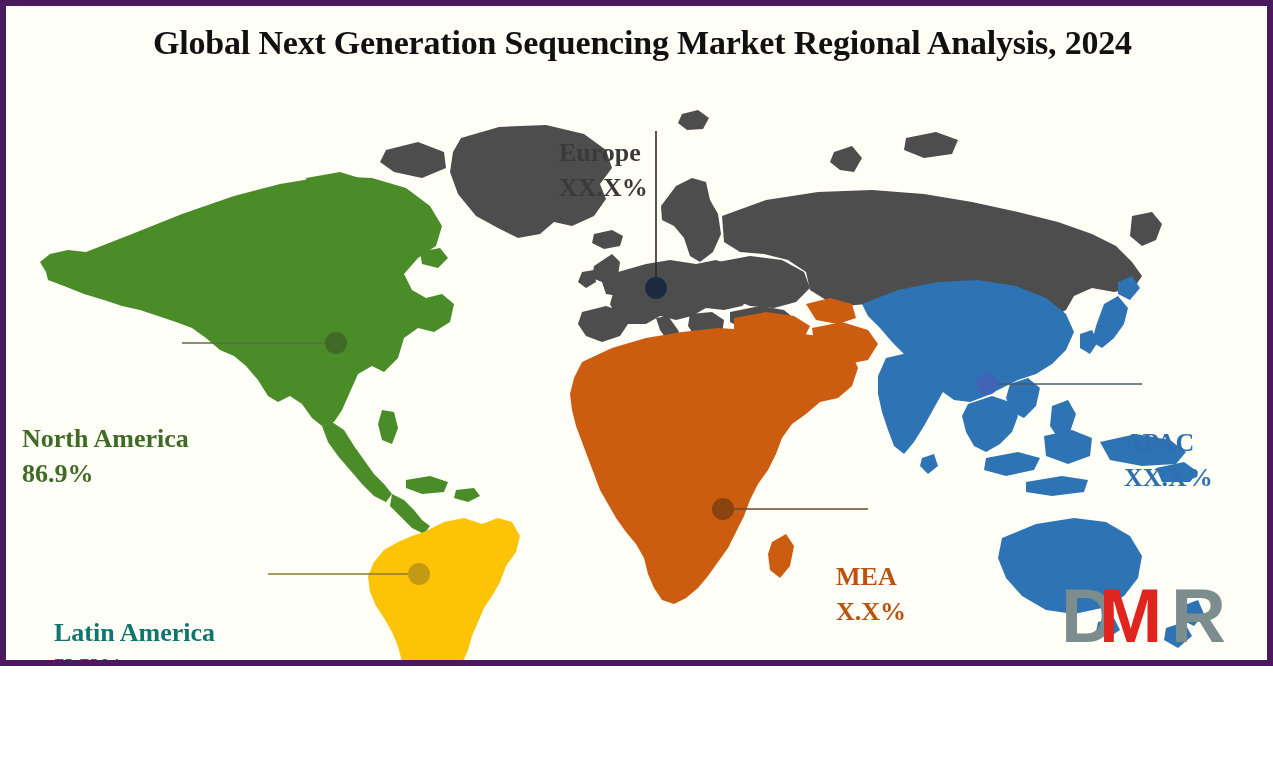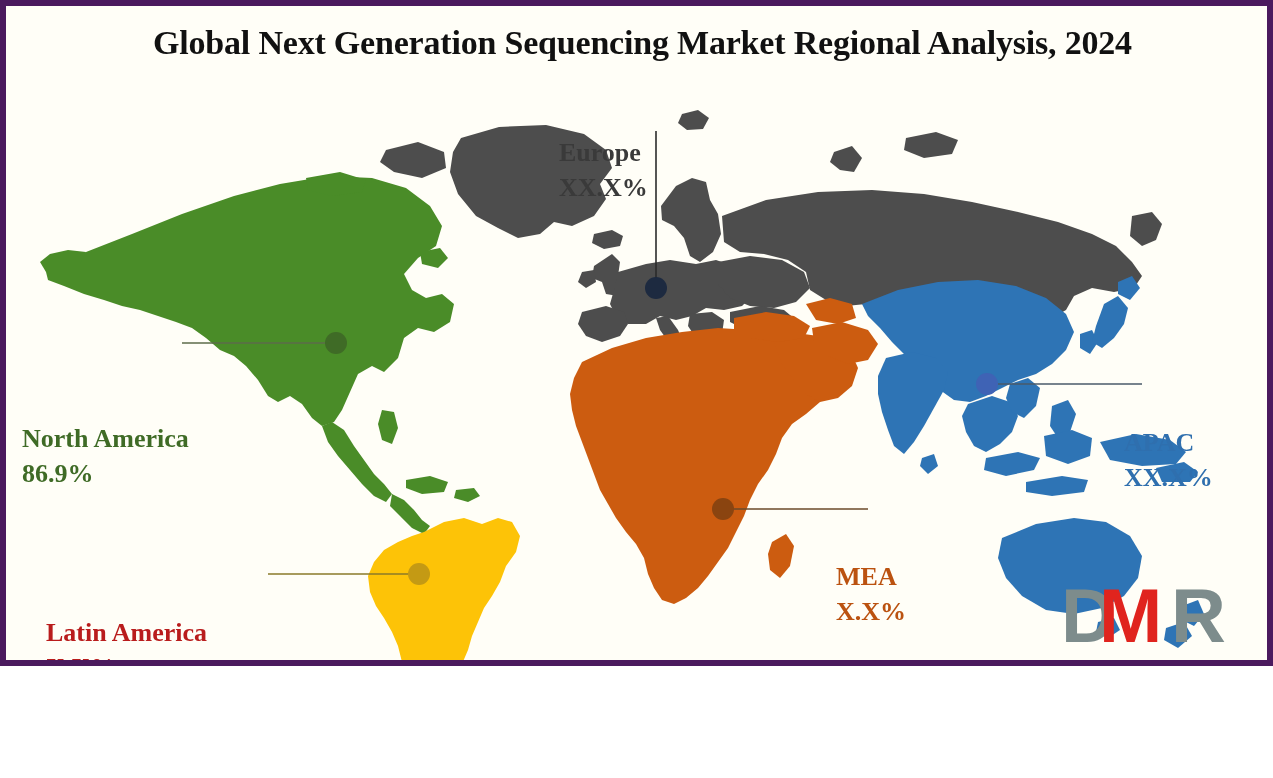--- a/index.html
+++ b/index.html
@@ -54,21 +54,21 @@
     font-size: 26px;
     line-height: 1.33;
     white-space: nowrap;
   }
   .label .pct { display: block; }
 
   #label-na   { left: 16px;   top: 356px; width: 224px; color: #3f6b26; }
   #label-eu   { left: 553px;  top: 70px;  width: 166px; color: #3a3a3a; }
   #label-apac { left: 1118px; top: 360px; width: 148px; color: #2f6fae; }
   #label-mea  { left: 830px;  top: 494px; width: 148px; color: #bb5210; }
-  #label-la   { left: 40px;   top: 550px; width: 222px; color: #b91c1c; }
+  #label-la   { left: 48px;   top: 550px; width: 222px; color: #0f766e; }
 
   #logo {
     position: absolute;
     right: 18px;
     bottom: 8px;
     width: 190px;
     height: 76px;
   }
 </style>
 </head>

